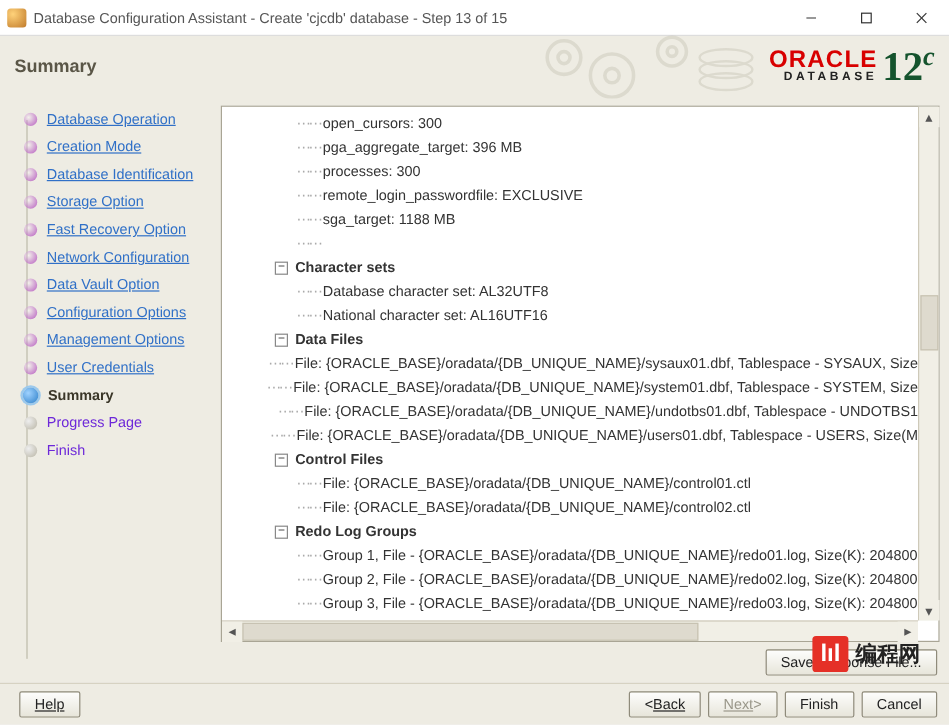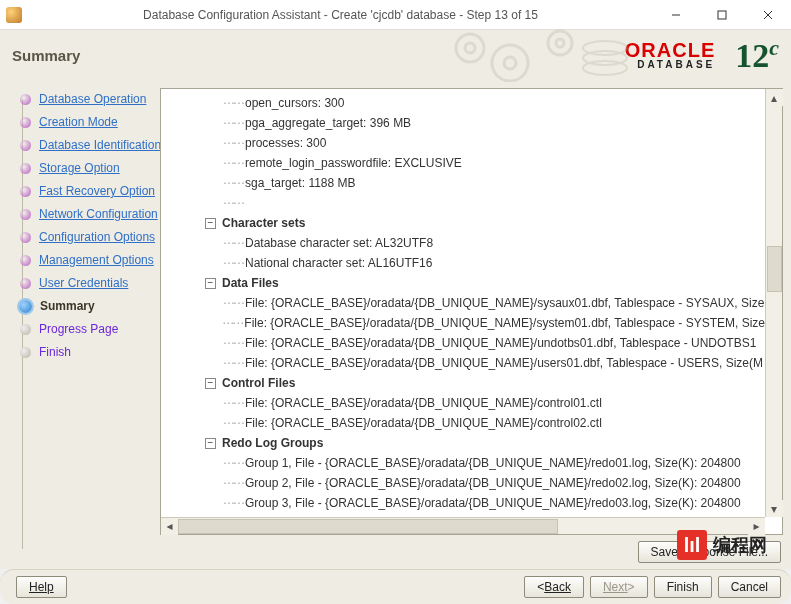--- a/index.html
+++ b/index.html
@@ -1,38 +1,38 @@
 <!DOCTYPE html>
 <html><head>
 <meta charset="utf-8">
 <style>
 * { box-sizing: border-box; margin: 0; padding: 0; }
 body { font-family: "Microsoft YaHei", "Segoe UI", sans-serif; font-size: 12px; background: #f0f0f0; overflow: hidden; width: 791px; height: 604px; }
 
 
-.titlebar { height: 30px; background: #fff; display: flex; align-items: center; border-bottom: 1px solid #ddd; text-align: center; }
+.titlebar { height: 30px; background: #fff; display: flex; align-items: center; border-bottom: 1px solid #ddd; }
 .titlebar .icon { width: 16px; height: 16px; margin: 0 6px; background: radial-gradient(circle at 30% 30%, #ffd27a, #c07a2a); border-radius: 3px; }
 .titlebar .title { flex: 1; color: #555; white-space: nowrap; overflow: hidden; }
 .titlebar .winbtns { display: flex; }
 .titlebar .winbtn { width: 46px; height: 30px; display: flex; align-items: center; justify-content: center; color: #333; }
 
 
 .header { height: 50px; background: #eeece3; display: flex; align-items: center; padding: 0 12px; position: relative; }
 .header .summary-title { font-size: 15px; font-weight: bold; color: #5a5647; }
 .header .gears { position: absolute; left: 440px; top: -2px; opacity: .35; }
-.header .logos { margin-left: auto; display: flex; align-items: center; gap: 20px; }
+.header .logos { margin-left: auto; display: flex; align-items: center; gap: 4px; }
 .oracle-word { color: #d80000; font-weight: bold; font-size: 20px; letter-spacing: 1px; font-family: Arial, sans-serif; }
 .oracle-db-sub { color: #222; font-size: 10px; letter-spacing: 3px; font-weight: bold; }
 .oracle-block { display: flex; flex-direction: column; align-items: flex-end; line-height: 1; }
 .twelve-c { font-size: 34px; font-weight: bold; font-family: "Times New Roman", serif; color: #14532d; line-height: 1; }
 .twelve-c sup { font-style: italic; font-size: 22px; }
 
 
 .main { display: flex; height: 489px; background: #eeece3; }
-.sidebar { width: 160px; padding: 12px 8px 8px 8px; position: relative; }
+.sidebar { width: 184px; padding: 12px 8px 8px 8px; position: relative; }
 .nav-rail { position: absolute; left: 22px; top: 20px; bottom: 20px; width: 1px; background: #bdb9a9; }
 .nav-item { display: flex; align-items: center; margin-bottom: 9px; position: relative; }
 .nav-dot { width: 11px; height: 11px; border-radius: 50%; margin-left: 12px; margin-right: 8px; flex-shrink: 0; position: relative; z-index: 1; }
 .dot-done { background: radial-gradient(circle at 35% 35%, #fff4, #b65bc0); }
 .dot-current { background: radial-gradient(circle at 35% 35%, #9fd2ff, #2c7fc9); box-shadow: 0 0 0 2px #9cc9ec; width: 13px; height: 13px; margin-left: 11px; }
 .dot-future { background: radial-gradient(circle at 35% 35%, #eee, #b9b5a5); }
 .nav-label { white-space: nowrap; }
 .link { color: #3070c7; text-decoration: underline; cursor: pointer; }
 .current-lbl { color: #3a3628; font-weight: bold; }
 .future-lbl { color: #6d28d9; }
@@ -52,21 +52,21 @@
 .vscroll .track { flex: 1; }
 .hscroll { height: 17px; background: #f1efe6; border-top: 1px solid #cec9b9; display: flex; align-items: center; margin-right: 17px; }
 .hscroll .track { flex: 1; }
 .hscroll .thumb { height: 15px; width: 380px; background: #dedace; border: 1px solid #c7c2b2; }
 .tree-outer { flex: 1; display:flex; flex-direction:column; min-width:0; }
 .tree-body { flex:1; display:flex; min-height:0; }
 
 .resp-row { display:flex; justify-content:flex-end; padding: 6px 2px 6px 0; }
 
 
-.footer { height: 35px; background: #eeece3; display: flex; align-items: center; padding: 0 10px; border-top: 1px solid #d6d2c2; border-radius: 14px; }
+.footer { height: 35px; background: #eeece3; display: flex; align-items: center; padding: 0 10px; border-top: 1px solid #d6d2c2; }
 .btn { background: linear-gradient(#fdfdfc, #e7e5da); border: 1px solid #8f8b7b; border-radius: 2px; padding: 2px 12px; font-size: 12px; font-family: inherit; color: #222; cursor: pointer; height: 22px; display: inline-flex; align-items: center; }
 .btn[disabled] { color: #9a978a; cursor: default; }
 .btn .ul { text-decoration: underline; }
 .footer .spacer { flex: 1; }
 .footer .btn { margin-left: 6px; }
 
 
 .watermark { position: absolute; right: 24px; bottom: 44px; display: flex; align-items: center; gap: 6px; pointer-events: none; }
 .watermark .sq { width: 30px; height: 30px; background: #e53027; border-radius: 3px; display:flex; align-items:center; justify-content:center; color:#fff; font-weight:bold; font-size:20px; font-family: Arial; }
 .watermark .txt { font-size: 18px; font-weight: bold; color: #222; }
@@ -146,20 +146,24 @@
         <div class="nav-item">
           <span class="nav-dot dot-done"></span>
           <span class="nav-label link">Fast Recovery Option</span>
         </div>
         <div class="nav-item">
           <span class="nav-dot dot-done"></span>
           <span class="nav-label link">Network Configuration</span>
         </div>
         <div class="nav-item">
           <span class="nav-dot dot-done"></span>
+          <span class="nav-label link">Data Vault Option</span>
+        </div>
+        <div class="nav-item">
+          <span class="nav-dot dot-done"></span>
           <span class="nav-label link">Configuration Options</span>
         </div>
         <div class="nav-item">
           <span class="nav-dot dot-done"></span>
           <span class="nav-label link">Management Options</span>
         </div>
         <div class="nav-item">
           <span class="nav-dot dot-done"></span>
           <span class="nav-label link">User Credentials</span>
         </div>

